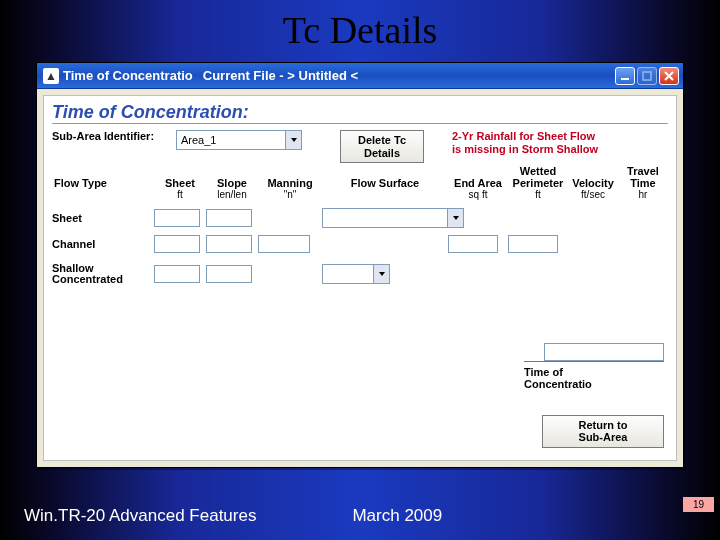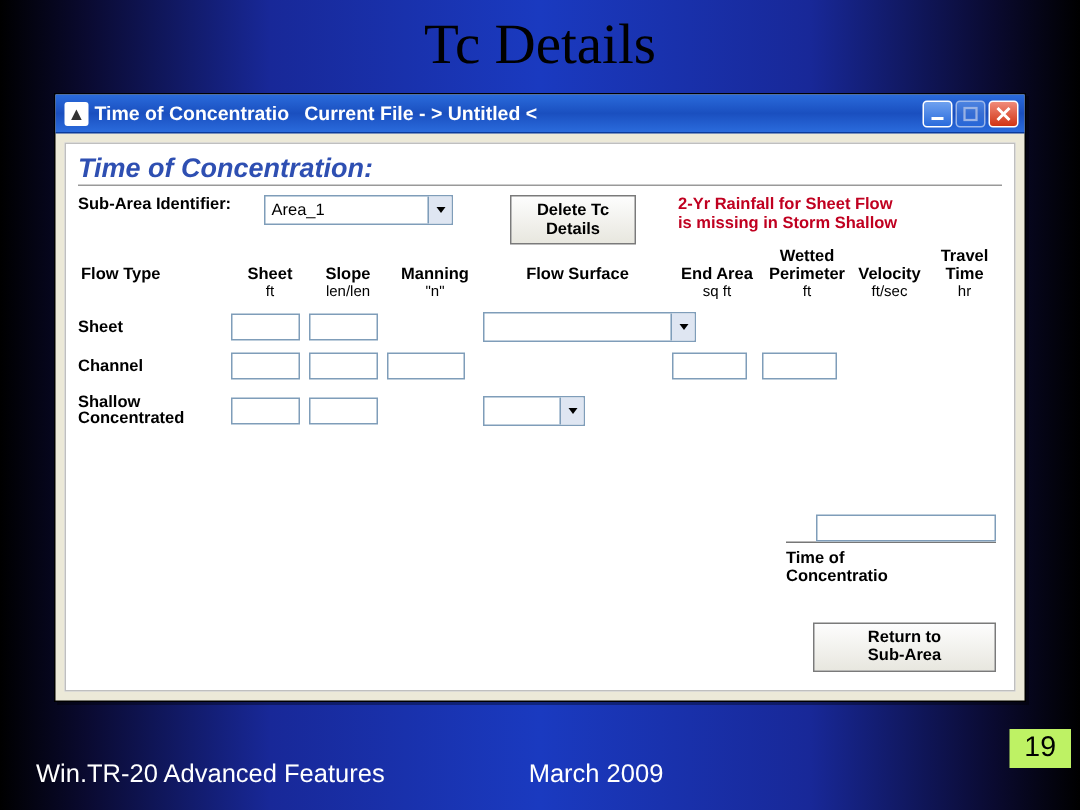--- a/index.html
+++ b/index.html
@@ -105,21 +105,21 @@
 
   .return-btn { position:absolute; right: 12px; bottom: 12px; width: 122px; }
 
   
   .footer {
     position:absolute; left: 24px; bottom: 14px; color:#fff; font-size:17px;
     display:flex; gap: 96px;
   }
   .slide-num {
     position:absolute; right: 6px; bottom: 28px;
-    background: #bef264; color:#000; font-size: 19px;
+    background: #fca5a5; color:#000; font-size: 10px;
     padding: 2px 10px;
   }
 </style>
 </head>
 <body>
 
 <div class="slide-title">Tc Details</div>
 
 <div class="win">
   <div class="titlebar">

